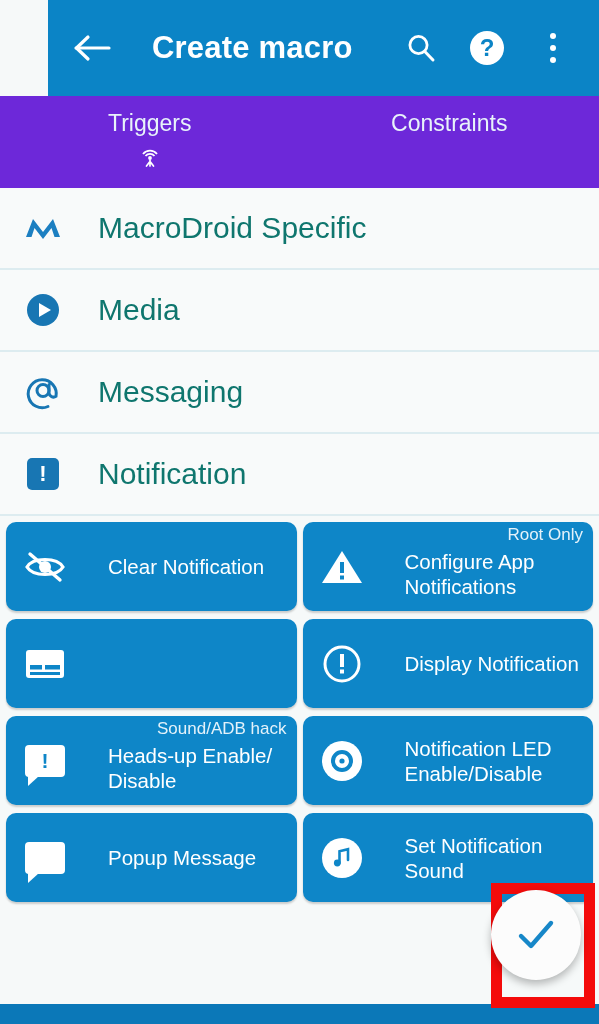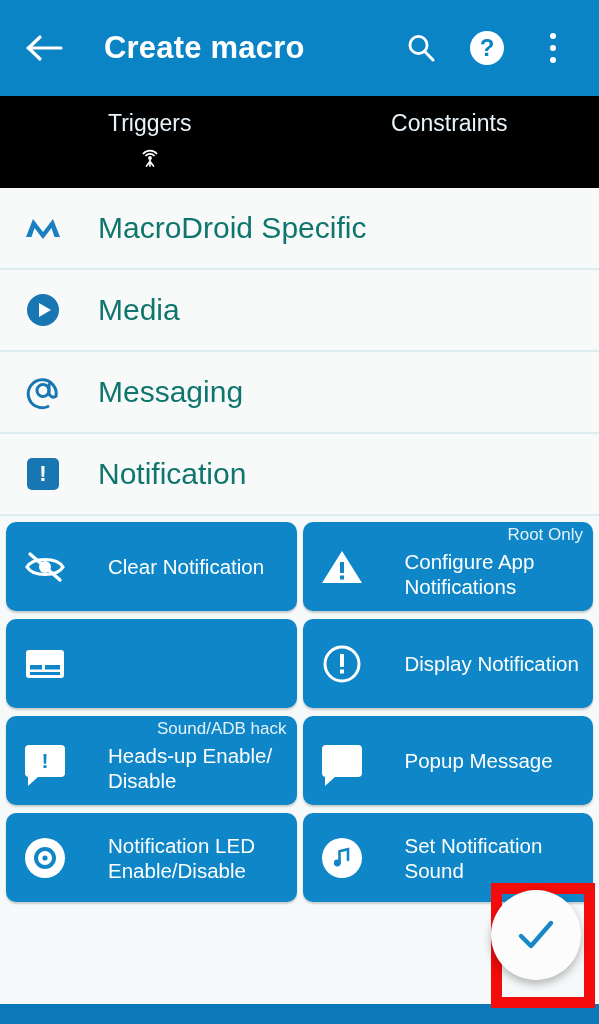--- a/index.html
+++ b/index.html
@@ -17,20 +17,21 @@
   }
 
   
   .appbar {
     position: relative;
     height: 96px;
     background: #0B84C6;
     display: flex;
     align-items: center;
     padding: 4px 18px;
+    margin-left: 48px;
   }
   .back-btn {
     width: 46px; height: 46px;
     display: flex; align-items: center; justify-content: center;
     flex: 0 0 auto;
     margin-left: 4px;
   }
   .appbar-title {
     color: #ffffff;
     font-size: 31px;
@@ -67,21 +68,21 @@
   }
   .kebab span {
     width: 6px; height: 6px; border-radius: 50%; background: #ffffff;
     display: block;
   }
 
   
   .tabbar {
     position: relative;
     height: 92px;
-    background: #000000;
+    background: #6d28d9;
     display: flex;
     align-items: flex-start;
   }
   .tab {
     flex: 1 1 0;
     height: 100%;
     display: flex;
     flex-direction: column;
     align-items: center;
     position: relative;
@@ -417,39 +418,39 @@
         <div class="card-icon">
           <div class="wbubble">
               <span>!</span>
             </div>
         </div>
         <div class="card-text">Heads-up Enable/ Disable</div>
       </div>
 
       <div class="card">
         <div class="card-icon">
-          <div class="wbubble"></div>
-        </div>
-        <div class="card-text">Popup Message</div>
-      </div>
-
-      <div class="card">
-        <div class="card-icon">
           <div class="wcirc">
             <svg width="26" height="26" viewBox="0 0 26 26">
               <circle cx="13" cy="13" r="9" fill="none" stroke="#0E86C8" stroke-width="4"></circle>
               <circle cx="13" cy="13" r="2.6" fill="#0E86C8"></circle>
             </svg>
           </div>
         </div>
         <div class="card-text">Notification LED Enable/Disable</div>
       </div>
 
       <div class="card">
         <div class="card-icon">
+          <div class="wbubble"></div>
+        </div>
+        <div class="card-text">Popup Message</div>
+      </div>
+
+      <div class="card">
+        <div class="card-icon">
           <div class="wcirc">
             <svg width="24" height="24" viewBox="0 0 24 24">
               <path d="M9.5 17 V5.2 L18 3.2 V14" stroke="#0E86C8" stroke-width="2.6" fill="none" stroke-linecap="round"></path>
               <circle cx="7.3" cy="17" r="3.4" fill="#0E86C8"></circle>
             </svg>
           </div>
         </div>
         <div class="card-text">Set Notification Sound</div>
       </div>
     </div>

